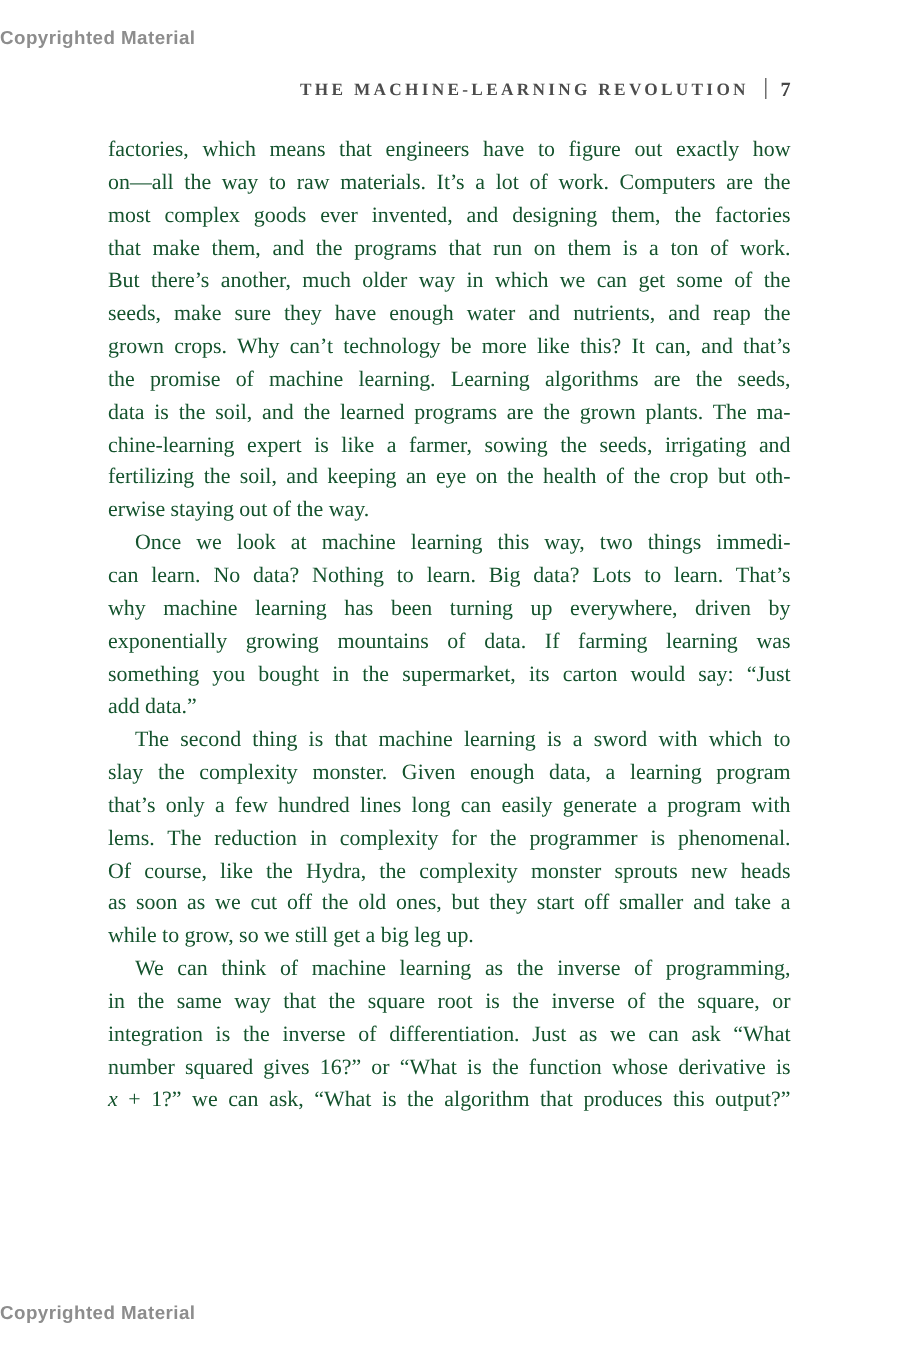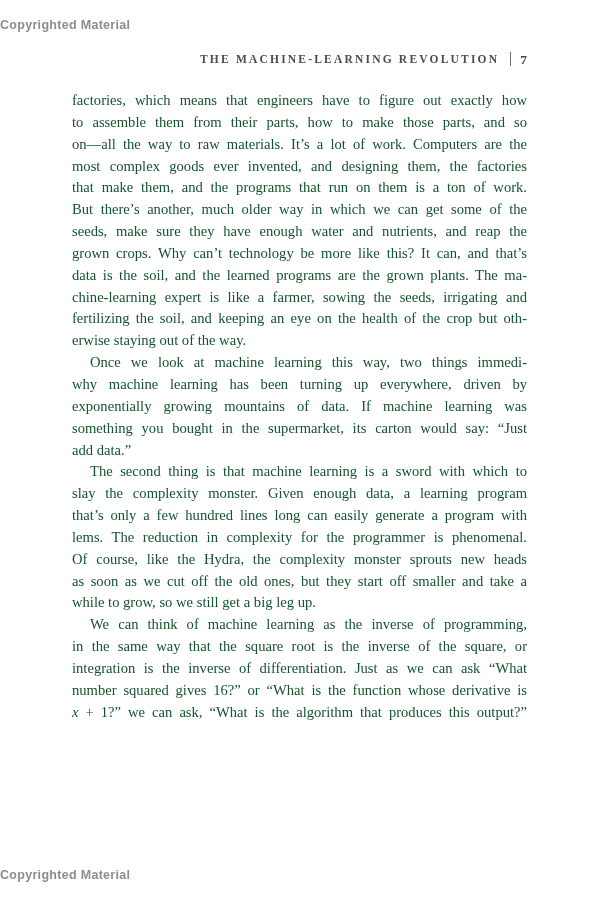--- a/index.html
+++ b/index.html
@@ -87,34 +87,35 @@
 <div class="page">
 
   <div class="watermark top">Copyrighted Material</div>
 
   <div class="running-header">
     <span>THE MACHINE-LEARNING REVOLUTION</span><span class="sep"></span><span class="folio">7</span>
   </div>
 
   <div class="body-text">
       <div class="line">factories, which means that engineers have to figure out exactly how</div>
-      <div class="line">to assemble them from their parts, how to make those parts, and so</div>
       <div class="line">on—all the way to raw materials. It’s a lot of work. Computers are the</div>
       <div class="line">most complex goods ever invented, and designing them, the factories</div>
       <div class="line">that make them, and the programs that run on them is a ton of work.</div>
       <div class="line">But there’s another, much older way in which we can get some of the</div>
       <div class="line">seeds, make sure they have enough water and nutrients, and reap the</div>
       <div class="line">grown crops. Why can’t technology be more like this? It can, and that’s</div>
+      <div class="line">the promise of machine learning. Learning algorithms are the seeds,</div>
       <div class="line">data is the soil, and the learned programs are the grown plants. The ma-</div>
       <div class="line">chine-learning expert is like a farmer, sowing the seeds, irrigating and</div>
       <div class="line">fertilizing the soil, and keeping an eye on the health of the crop but oth-</div>
       <div class="line last">erwise staying out of the way.</div>
       <div class="line indent">Once we look at machine learning this way, two things immedi-</div>
+      <div class="line">can learn. No data? Nothing to learn. Big data? Lots to learn. That’s</div>
       <div class="line">why machine learning has been turning up everywhere, driven by</div>
-      <div class="line">exponentially growing mountains of data. If machine learning was</div>
+      <div class="line">exponentially growing mountains of data. If farming learning was</div>
       <div class="line">something you bought in the supermarket, its carton would say: “Just</div>
       <div class="line last">add data.”</div>
       <div class="line indent">The second thing is that machine learning is a sword with which to</div>
       <div class="line">slay the complexity monster. Given enough data, a learning program</div>
       <div class="line">that’s only a few hundred lines long can easily generate a program with</div>
       <div class="line">lems. The reduction in complexity for the programmer is phenomenal.</div>
       <div class="line">Of course, like the Hydra, the complexity monster sprouts new heads</div>
       <div class="line">as soon as we cut off the old ones, but they start off smaller and take a</div>
       <div class="line last">while to grow, so we still get a big leg up.</div>
       <div class="line indent">We can think of machine learning as the inverse of programming,</div>

